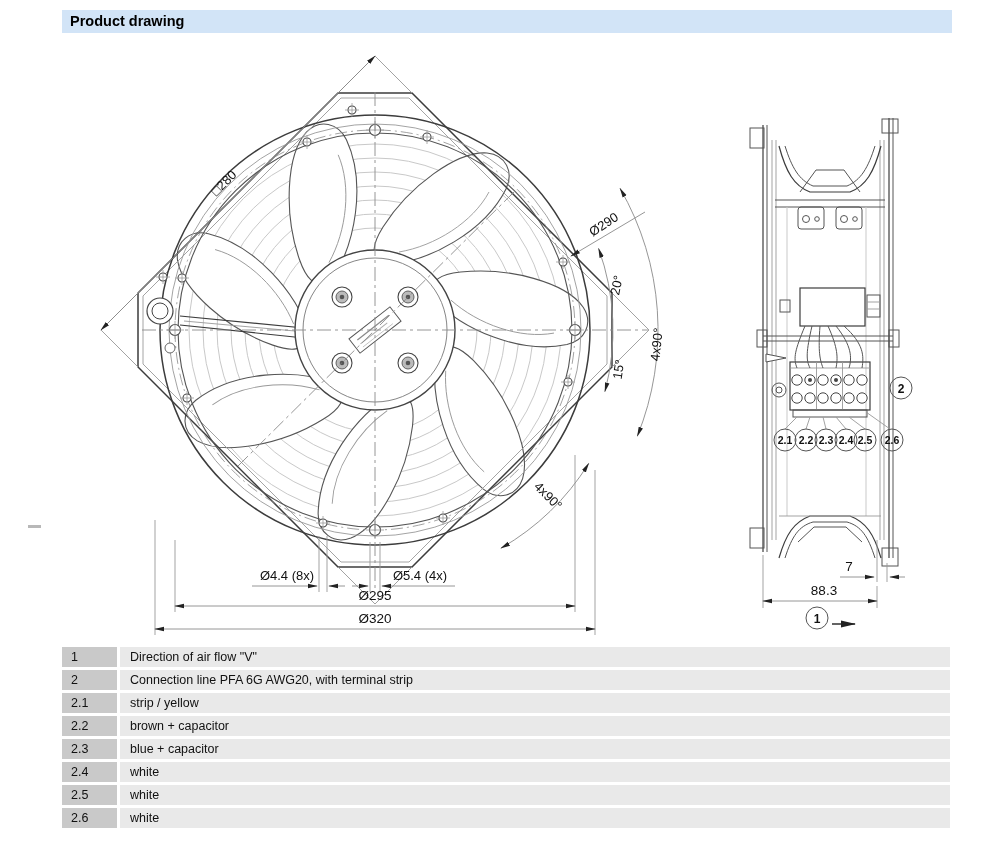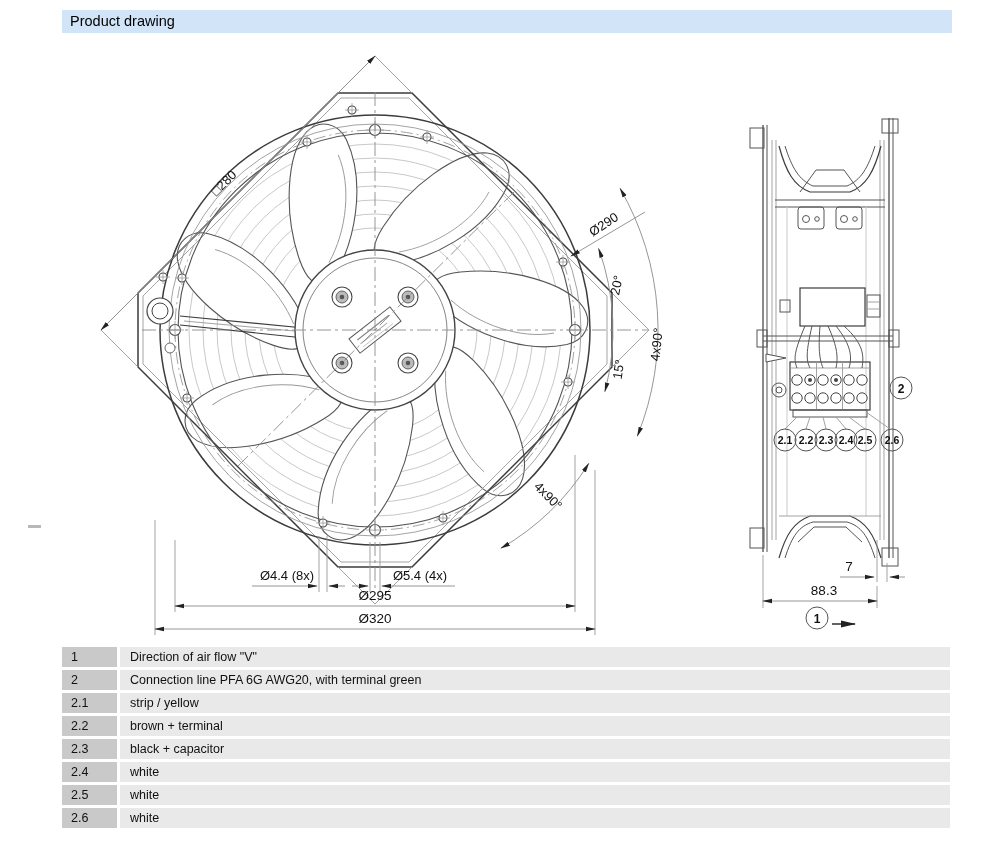--- a/index.html
+++ b/index.html
@@ -1,18 +1,18 @@
 <!DOCTYPE html>
 <html><head>
 <meta charset="utf-8">
 <style>
   html,body{margin:0;padding:0;background:#fff;}
   body{width:1000px;height:846px;position:relative;font-family:"Liberation Sans",sans-serif;color:#111;overflow:hidden;}
   .hdr{position:absolute;left:62px;top:10px;width:890px;height:23px;background:#d2e4f7;}
-  .hdr span{display:block;padding-left:8px;line-height:23px;font-size:14.5px;font-weight:normal;color:#000;}
+  .hdr span{display:block;padding-left:8px;line-height:23px;font-size:14.5px;font-weight:bold;color:#000;}
   .artifact{position:absolute;left:28px;top:525px;width:13px;height:3px;background:#9a9a9a;opacity:.7;}
   svg{position:absolute;left:0;top:0;}
   .ln{stroke:#3c3c3c;stroke-width:1.2;fill:none;}
   .ln2{stroke:#555;stroke-width:1;fill:none;}
   .lt{stroke:#999;stroke-width:0.9;fill:none;}
   .vlt{stroke:#c9c9c9;stroke-width:1;fill:none;}
   .cl{stroke:#8a8a8a;stroke-width:0.9;fill:none;stroke-dasharray:14 4 3 4;}
   .dim{stroke:#8a8a8a;stroke-width:0.9;fill:none;}
   .blade{fill:#fff;stroke:#555;stroke-width:1.1;}
   text.d{font:500 13px "Liberation Sans",sans-serif;fill:#111;}
@@ -350,33 +350,33 @@
   </g>
 </svg>
 
 <div class="legend">
   <div class="lrow">
       <div class="lkey">1</div>
       <div class="lval">Direction of air flow "V"</div>
     </div>
   <div class="lrow">
       <div class="lkey">2</div>
-      <div class="lval">Connection line PFA 6G AWG20, with terminal green</div>
+      <div class="lval">Connection line PFA 6G AWG20, with terminal strip</div>
     </div>
   <div class="lrow">
       <div class="lkey">2.1</div>
       <div class="lval">strip / yellow</div>
     </div>
   <div class="lrow">
       <div class="lkey">2.2</div>
-      <div class="lval">brown + terminal</div>
+      <div class="lval">brown + capacitor</div>
     </div>
   <div class="lrow">
       <div class="lkey">2.3</div>
-      <div class="lval">black + capacitor</div>
+      <div class="lval">blue + capacitor</div>
     </div>
   <div class="lrow">
       <div class="lkey">2.4</div>
       <div class="lval">white</div>
     </div>
   <div class="lrow">
       <div class="lkey">2.5</div>
       <div class="lval">white</div>
     </div>
   <div class="lrow">

